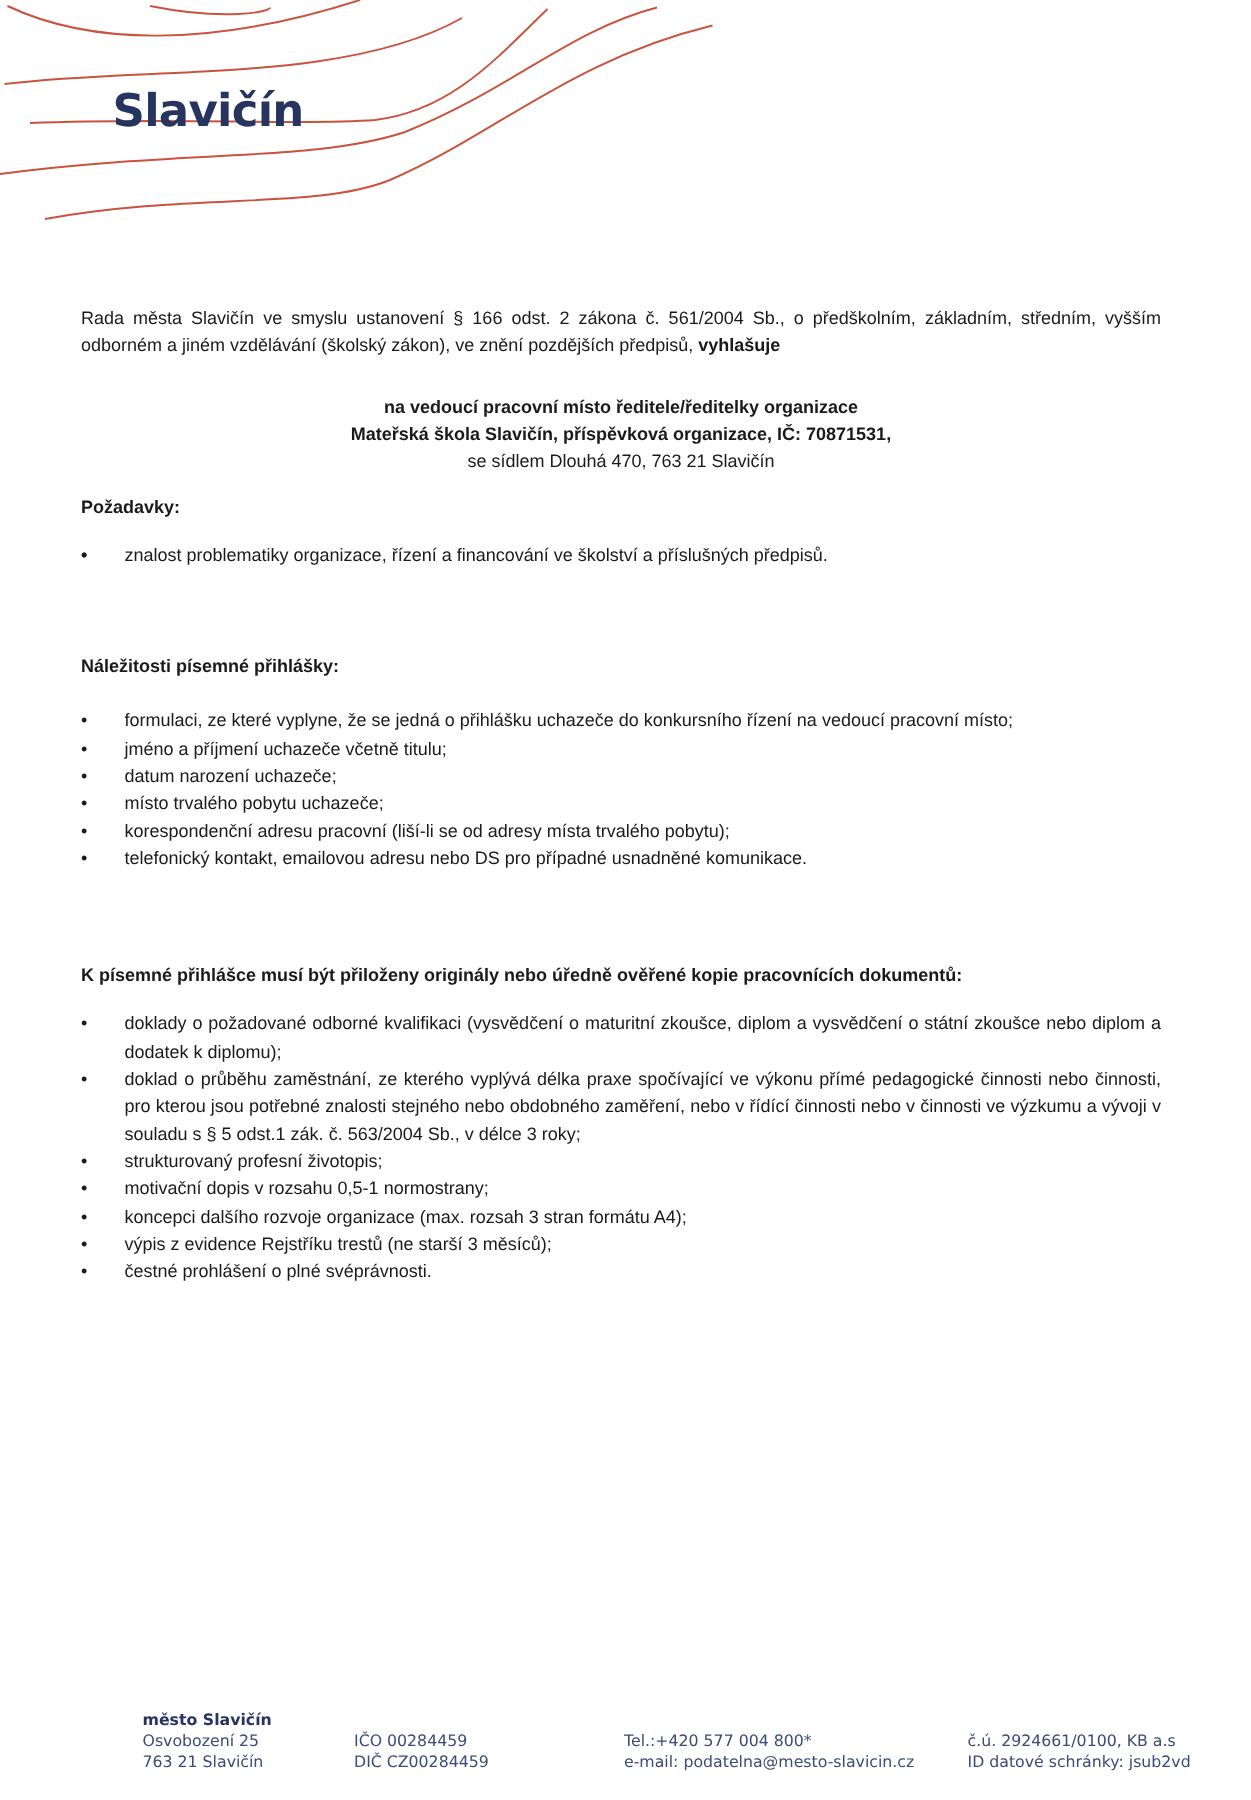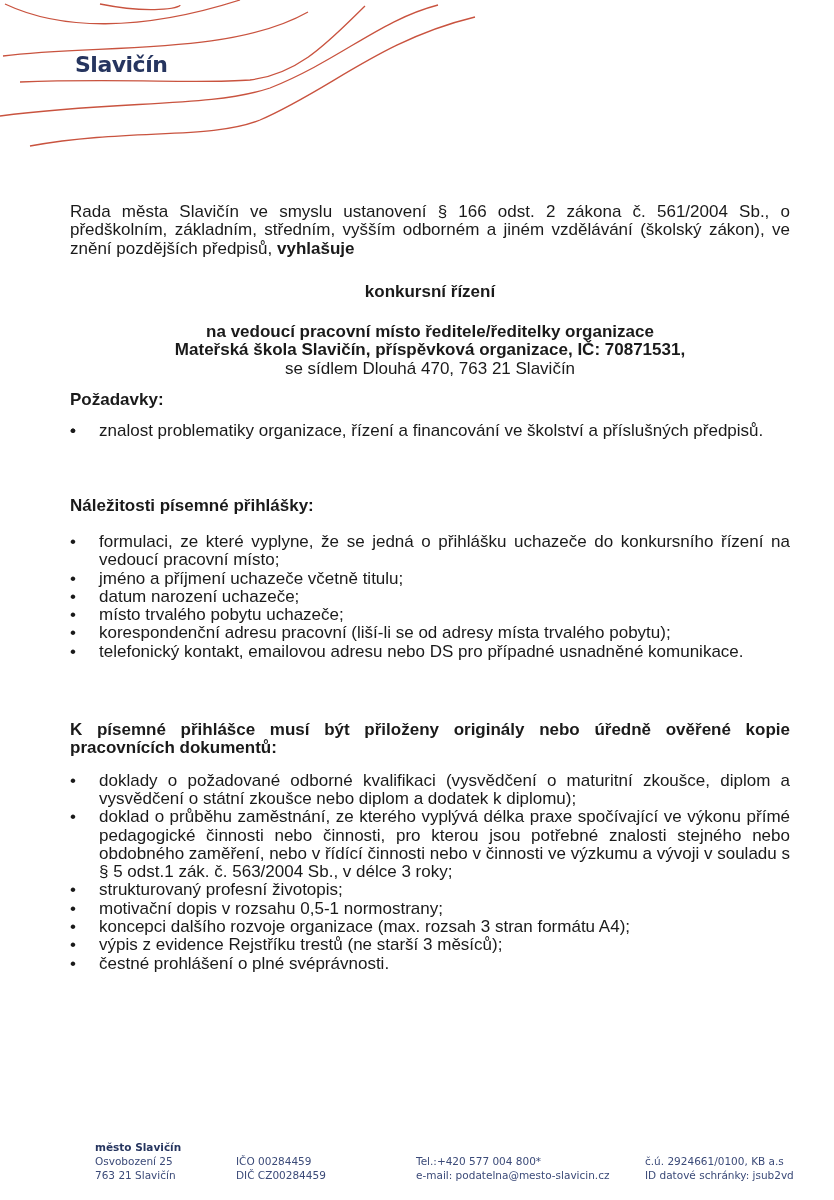--- a/index.html
+++ b/index.html
@@ -1,22 +1,22 @@
 <!DOCTYPE html>
 <html><head>
   <meta charset="utf-8">
   <style>
     html, body { margin: 0; padding: 0; background: #ffffff; }
     body { width: 834px; height: 1200px; position: relative; overflow: hidden;
       font-family: "Liberation Sans", sans-serif; color: #1a1a1a; }
     .header-art { position: absolute; left: 0; top: 0; width: 834px; height: 160px; }
-    .logo { position: absolute; left: 75px; top: 46px; font-family: "DejaVu Sans", sans-serif;
-      font-weight: bold; font-size: 22px; color: #26355f; letter-spacing: -0.5px;
+    .logo { position: absolute; left: 75px; top: 56px; font-family: "DejaVu Sans", sans-serif;
+      font-weight: bold; font-size: 30px; color: #26355f; letter-spacing: -0.5px;
       height: 32px; overflow: hidden; line-height: 38px; }
-    .content { position: absolute; left: 70px; top: 203px; width: 720px; font-size: 17px; line-height: 18.3px; }
+    .content { position: absolute; left: 54px; top: 203px; width: 720px; font-size: 12px; line-height: 18.3px; }
     p { margin: 0; }
     .intro { text-align: justify; text-align-last: left; }
     .intro b { font-weight: bold; }
     .center { text-align: center; }
     .bold { font-weight: bold; }
     .title1 { margin-top: 25px; font-weight: bold; text-align: center; }
     .title2 { margin-top: 22px; }
     .section-head { font-weight: bold; }
     ul { list-style: none; padding: 0; margin: 0; }
     li { position: relative; padding-left: 29px; text-align: justify; text-align-last: left; }
@@ -43,21 +43,20 @@
     <path d="M20,82 C120,78 200,84 250,80 C300,74 330,40 365,6"></path>
     <path d="M0,116 C120,100 210,108 270,88 C340,60 380,20 438,5"></path>
     <path d="M30,146 C130,128 210,140 260,120 C330,90 380,40 475,17"></path>
   </g>
 </svg>
 <div class="logo">Slavičín</div>
 
 <div class="content">
   <p class="intro"><span>Rada města Slavičín ve smyslu ustanovení § 166 odst. 2 zákona č. 561/2004 Sb., o předškolním, základním, středním, vyšším odborném a jiném vzdělávání (školský zákon), ve znění pozdějších předpisů, </span><b>vyhlašuje</b></p>
 
-  <p class="title1">konkursní řízení</p>
 
   <div class="title2">
     <p class="center bold">na vedoucí pracovní místo ředitele/ředitelky organizace</p>
     <p class="center bold">Mateřská škola Slavičín, příspěvková organizace, IČ: 70871531,</p>
     <p class="center">se sídlem Dlouhá 470, 763 21 Slavičín</p>
   </div>
 
   <p class="section-head req-head">Požadavky:</p>
   <ul class="req-list">
     <li><span class="bullet">•</span></li>

